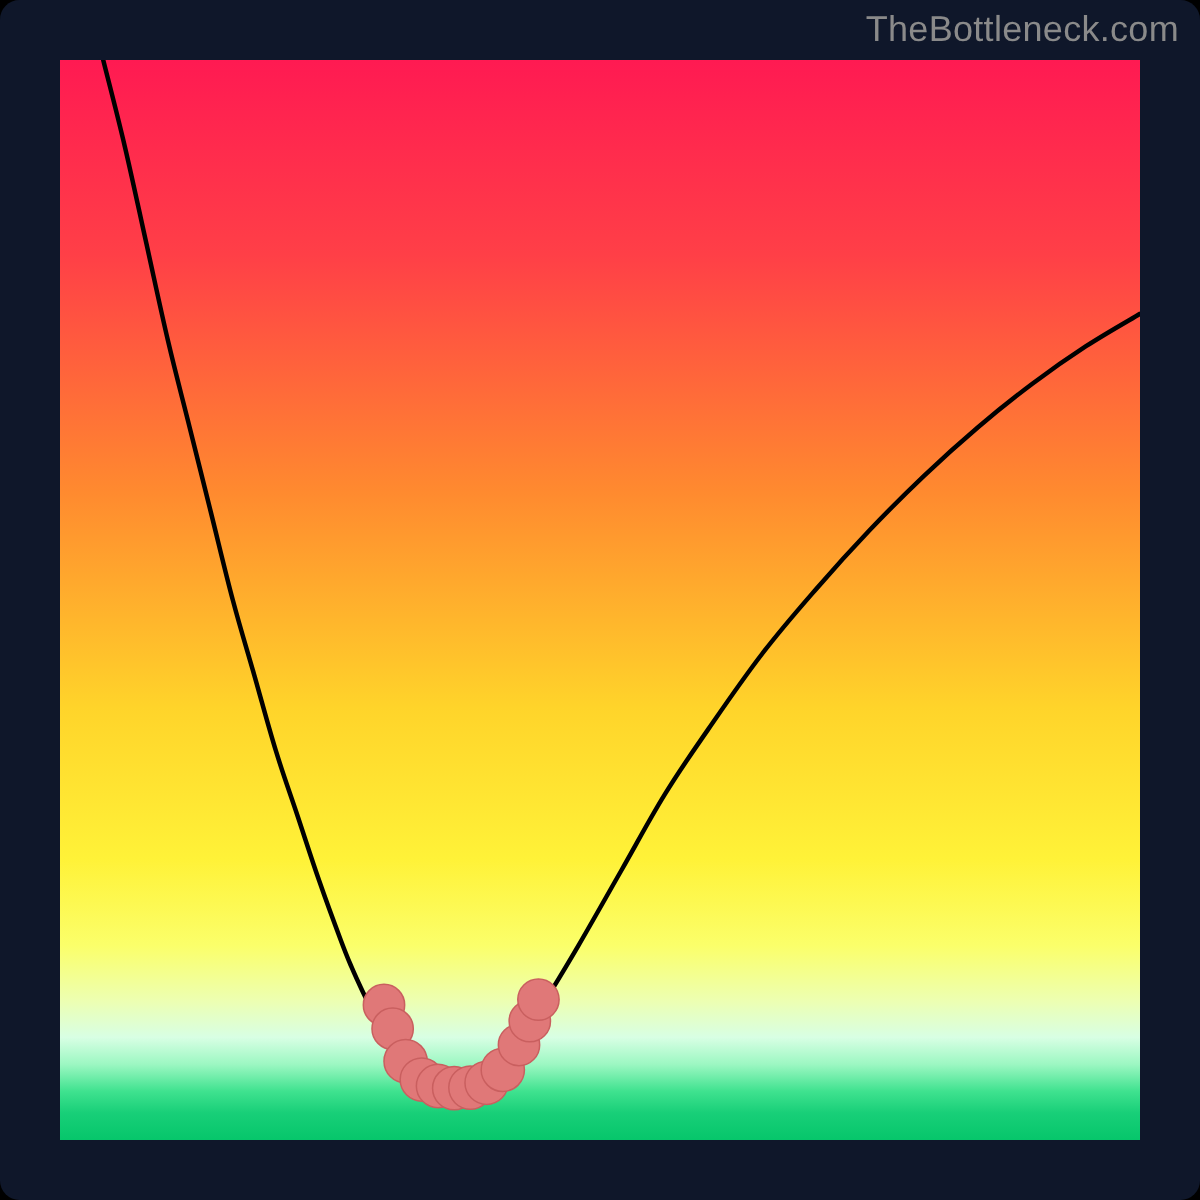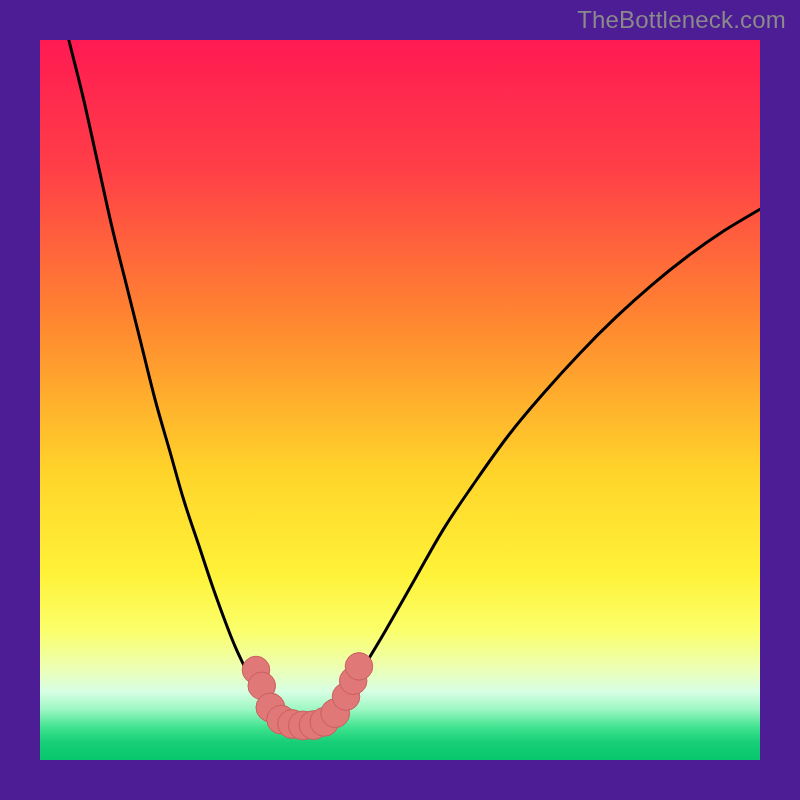--- a/index.html
+++ b/index.html
@@ -9,21 +9,22 @@
     height: 800px;
     background: #000;
     overflow: hidden;
   }
   .frame {
     position: absolute;
     left: 0;
     top: 0;
     width: 800px;
     height: 800px;
-    background: #4c1d95;
+    background: #0f172a;
+    border-radius: 13px;
   }
   .plot {
     position: absolute;
     left: 40px;
     top: 40px;
     width: 720px;
     height: 720px;
     overflow: hidden;
   }
   .watermark {

